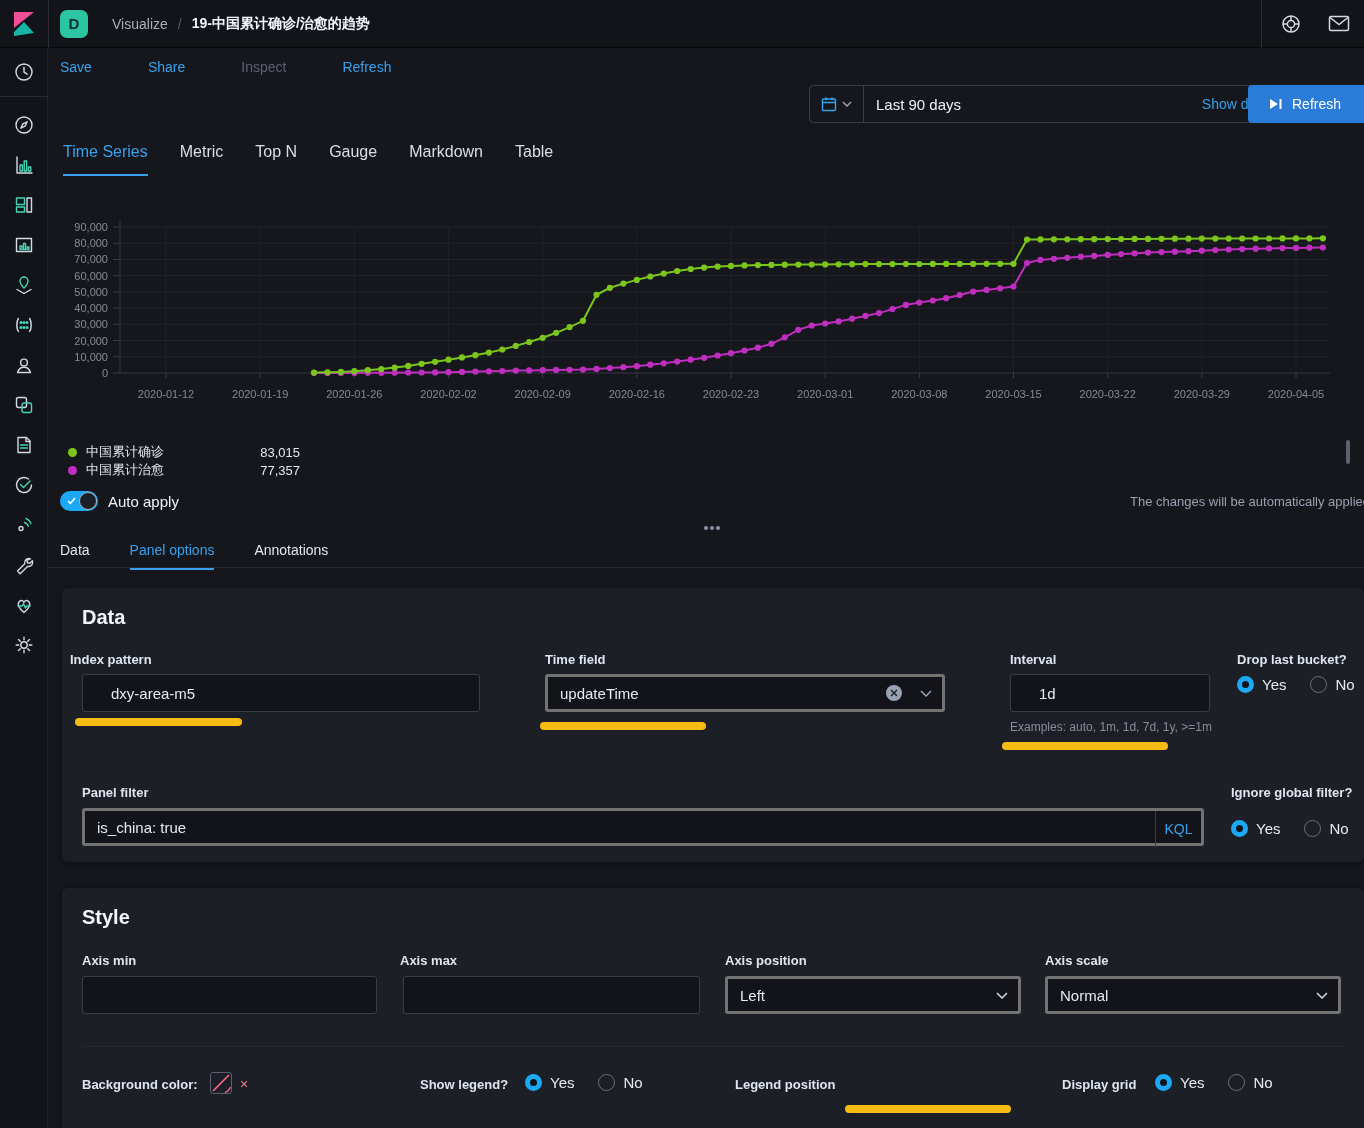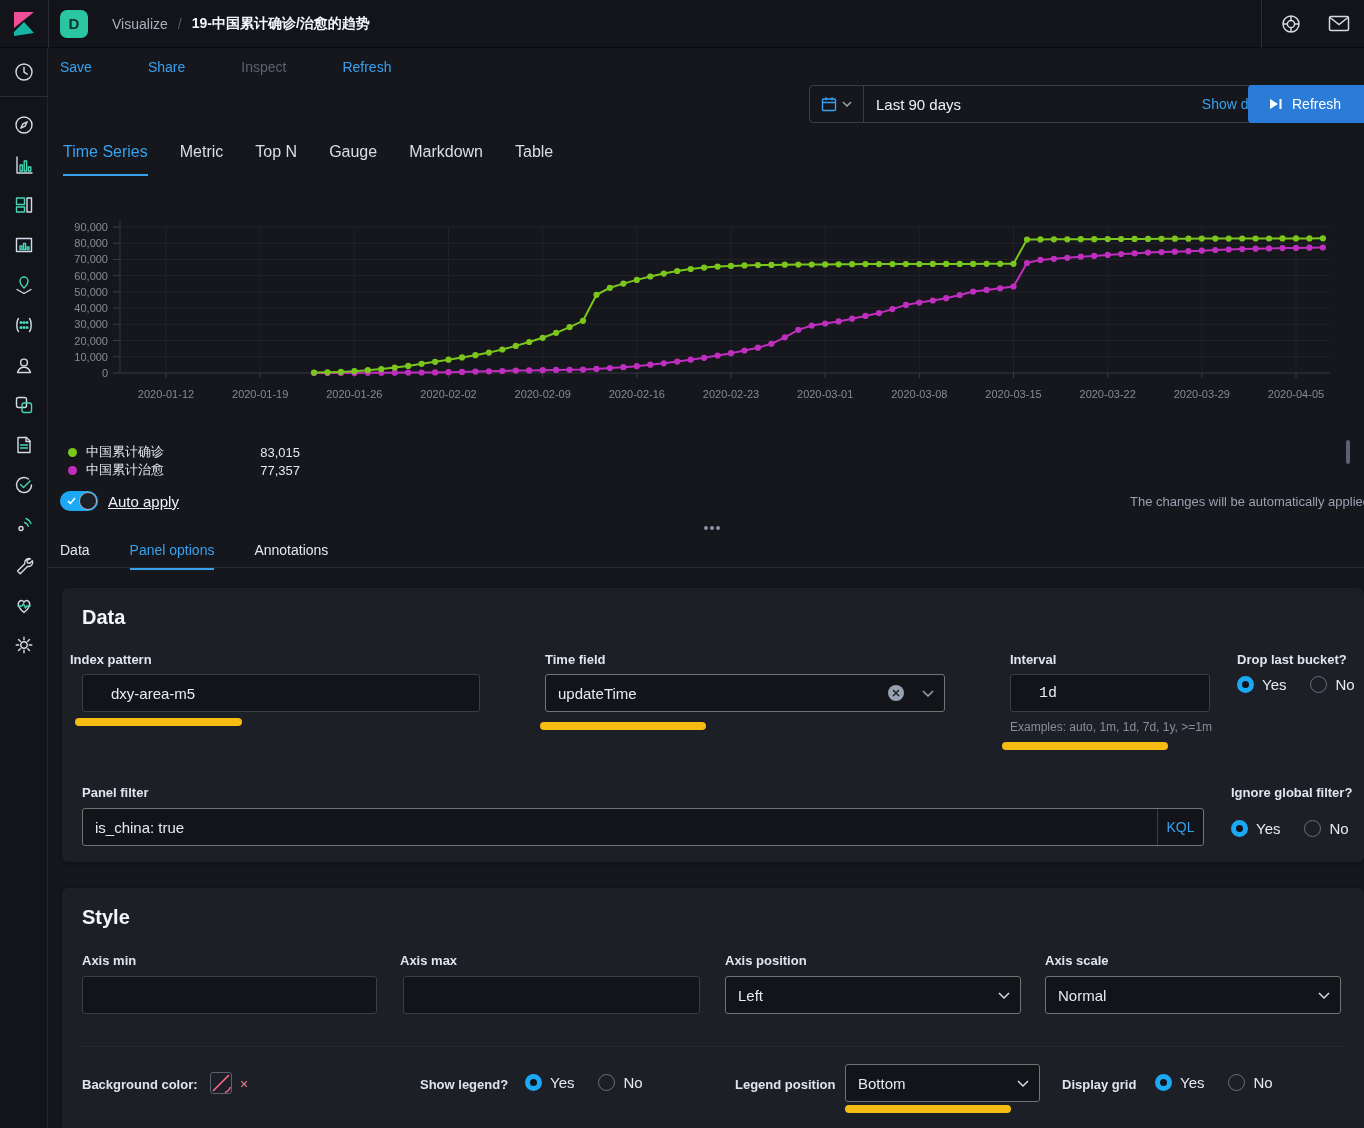--- a/index.html
+++ b/index.html
@@ -50,38 +50,38 @@
   .legend-dot { width:9px; height:9px; border-radius:50%; flex:none; }
   .legend-name { font-size:13px; color:#e2e6ee; margin-left:9px; }
   .legend-val { margin-left:auto; font-size:13px; color:#e2e6ee; }
   .scroll-thumb { position:absolute; left:1346px; top:440px; width:4px; height:24px; background:#5b6170; border-radius:2px; }
 
   
   .autoapply { position:absolute; left:60px; top:491px; display:flex; align-items:center; gap:10px; }
   .toggle { position:relative; width:38px; height:20px; border-radius:10px; background:#1ba9f5; cursor:pointer; }
   .toggle svg { position:absolute; left:7px; top:6px; }
   .toggle-knob { position:absolute; right:1px; top:1px; width:18px; height:18px; border-radius:50%; background:#1d1f26; border:1px solid #aab4c4; }
-  .autoapply-label { font-size:15px; color:#eef2f7;text-decoration:underline; }
+  .autoapply-label { font-size:15px; color:#eef2f7; }
   .apply-hint { position:absolute; right:-6px; top:494px; font-size:13px; color:#99a1b0; white-space:nowrap; }
   .dots { position:absolute; left:710px; top:526px; width:4px; height:4px; border-radius:50%; background:#8b93a5; box-shadow:6px 0 #8b93a5,-6px 0 #8b93a5; }
 
   
   .editor-tabs { position:absolute; left:60px; top:542px; display:flex; gap:40px; font-size:14px; z-index:5; }
   .etab { color:#e2e6ee; padding-bottom:10px; cursor:pointer; }
   .etab.active { color:#36a2ef; border-bottom:2px solid #36a2ef; }
   .etab-rule { position:absolute; left:48px; top:567px; width:1316px; height:1px; background:#272932; }
 
   
   .card { position:absolute; left:62px; width:1302px; background:#1d1f26; border-radius:6px; box-shadow:0 1px 5px rgba(0,0,0,.45); }
   .card-data { top:588px; height:274px; }
   .card-style { top:888px; height:400px; }
   .card-title { position:absolute; left:20px; top:18px; font-size:20px; font-weight:bold; color:#f2f5fa; }
   .f-label { position:absolute; font-size:13px; font-weight:bold; color:#dfe5ef; }
   .t-input { position:absolute; height:38px; background:#131419; border:1px solid #3a3d46; border-radius:3px; color:#e6eaf2; font-size:15px; padding:0 28px; font-family:"Liberation Sans", sans-serif; }
-  .combo { position:absolute; height:38px; background:#131419; border:1px solid #737373; border-radius:3px; display:flex; align-items:center; padding:0 10px 0 12px; font-size:15px; color:#e6eaf2; cursor:pointer; }
+  .combo { position:absolute; height:38px; background:#131419; border:3px solid #737373; border-radius:3px; display:flex; align-items:center; padding:0 10px 0 12px; font-size:15px; color:#e6eaf2; cursor:pointer; }
   .combo .val { flex:1; }
   .clear-circle { width:16px; height:16px; border-radius:50%; background:#98a2b3; display:flex; align-items:center; justify-content:center; margin-right:10px; flex:none; }
   .help-text { position:absolute; font-size:12px; color:#878d9b; }
   .radio-row { position:absolute; display:flex; align-items:center; }
   .radio { width:17px; height:17px; border-radius:50%; flex:none; cursor:pointer; }
   .radio.on { border:5px solid #1ba9f5; background:#11131a; }
   .radio.off { border:1px solid #696f7d; background:transparent; }
   .radio-label { font-size:15px; color:#e6eaf2; margin:0 24px 0 8px; }
   .radio-label.last { margin-right:0; }
   .kql-btn { position:absolute; right:0; top:0; height:36px; width:46px; border-left:1px solid #3a3d46; color:#36a2ef; font-size:14px; display:flex; align-items:center; justify-content:center; cursor:pointer; }
@@ -540,21 +540,21 @@
         <svg width="8" height="8" viewBox="0 0 8 8">
             <path d="M1 1l6 6M7 1l-6 6" stroke="#1d1f26" stroke-width="1.5"></path>
           </svg>
       </span>
       <svg class="chev" width="12" height="7" viewBox="0 0 12 7" style="stroke:#98a2b3;fill:none;stroke-width:1.5">
           <polyline points="1,1 6,6 11,1"></polyline>
         </svg>
     </div>
 
     <div class="f-label" style="left:948px; top:64px;">Interval</div>
-    <input class="t-input" style="left: 948px; top: 86px; width: 200px; font-family: Liberation Mono, monospace;" value="1d">
+    <input class="t-input" style="left: 948px; top: 86px; width: 200px;" value="1d">
     <div class="help-text" style="left:948px; top:132px;">Examples: auto, 1m, 1d, 7d, 1y, &gt;=1m</div>
 
     <div class="f-label" style="left:1175px; top:64px;">Drop last bucket?</div>
     <div class="radio-row" style="left:1175px; top:88px;">
       <span class="radio on"></span>
       <span class="radio-label">Yes</span>
       <span class="radio off"></span>
       <span class="radio-label last">No</span>
     </div>
 
@@ -611,26 +611,20 @@
 
     <div class="f-label" style="left:358px; top:189px;">Show legend?</div>
     <div class="radio-row" style="left:463px; top:186px;">
       <span class="radio on"></span>
       <span class="radio-label">Yes</span>
       <span class="radio off"></span>
       <span class="radio-label last">No</span>
     </div>
 
     <div class="f-label" style="left:673px; top:189px;">Legend position</div>
-    <div class="combo" style="left:783px; top:176px; width:195px;">
-      <span class="val">Bottom</span>
-      <svg class="chev" width="12" height="7" viewBox="0 0 12 7" style="stroke:#d4dae5;fill:none;stroke-width:1.5">
-          <polyline points="1,1 6,6 11,1"></polyline>
-        </svg>
-    </div>
 
     <div class="f-label" style="left:1000px; top:189px;">Display grid</div>
     <div class="radio-row" style="left:1093px; top:186px;">
       <span class="radio on"></span>
       <span class="radio-label">Yes</span>
       <span class="radio off"></span>
       <span class="radio-label last">No</span>
     </div>
   </div>
 

